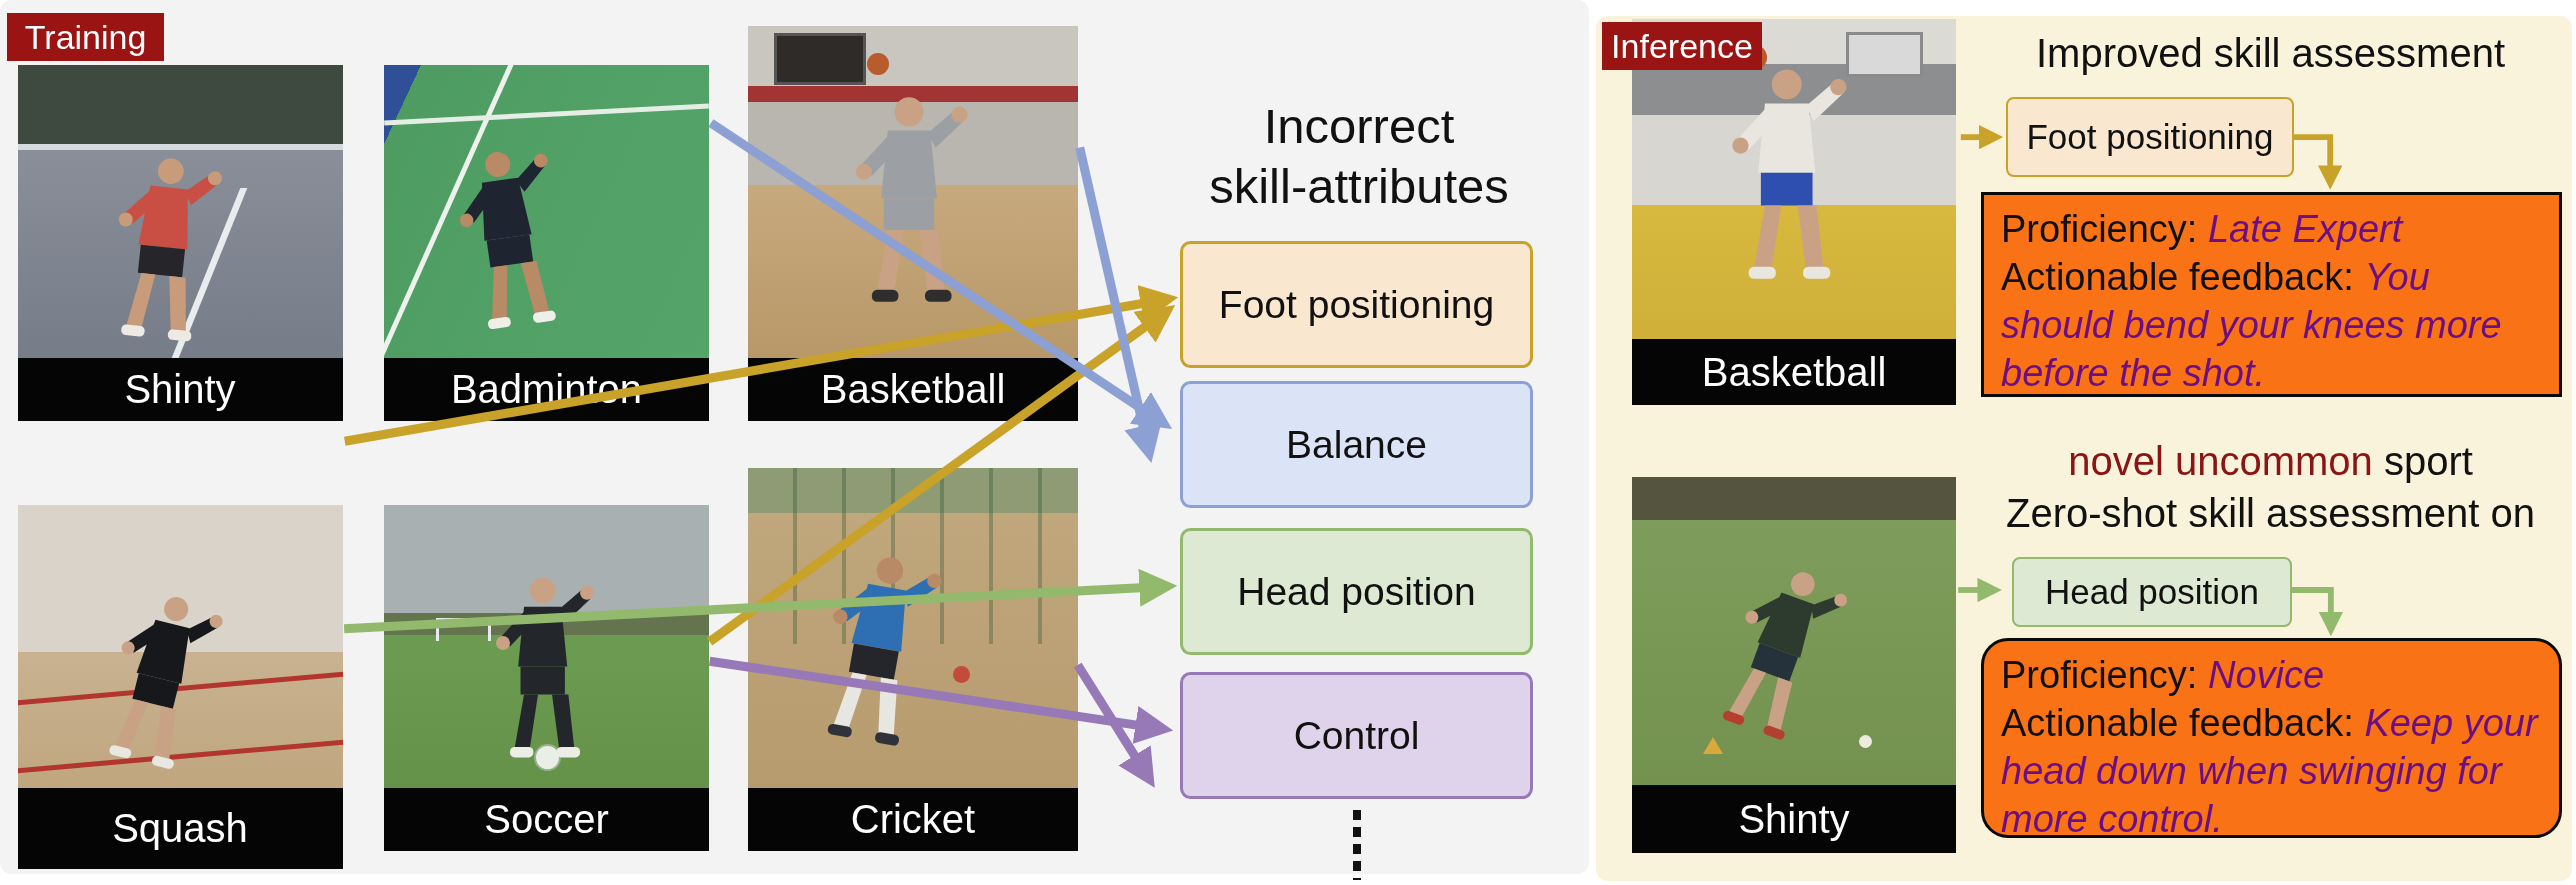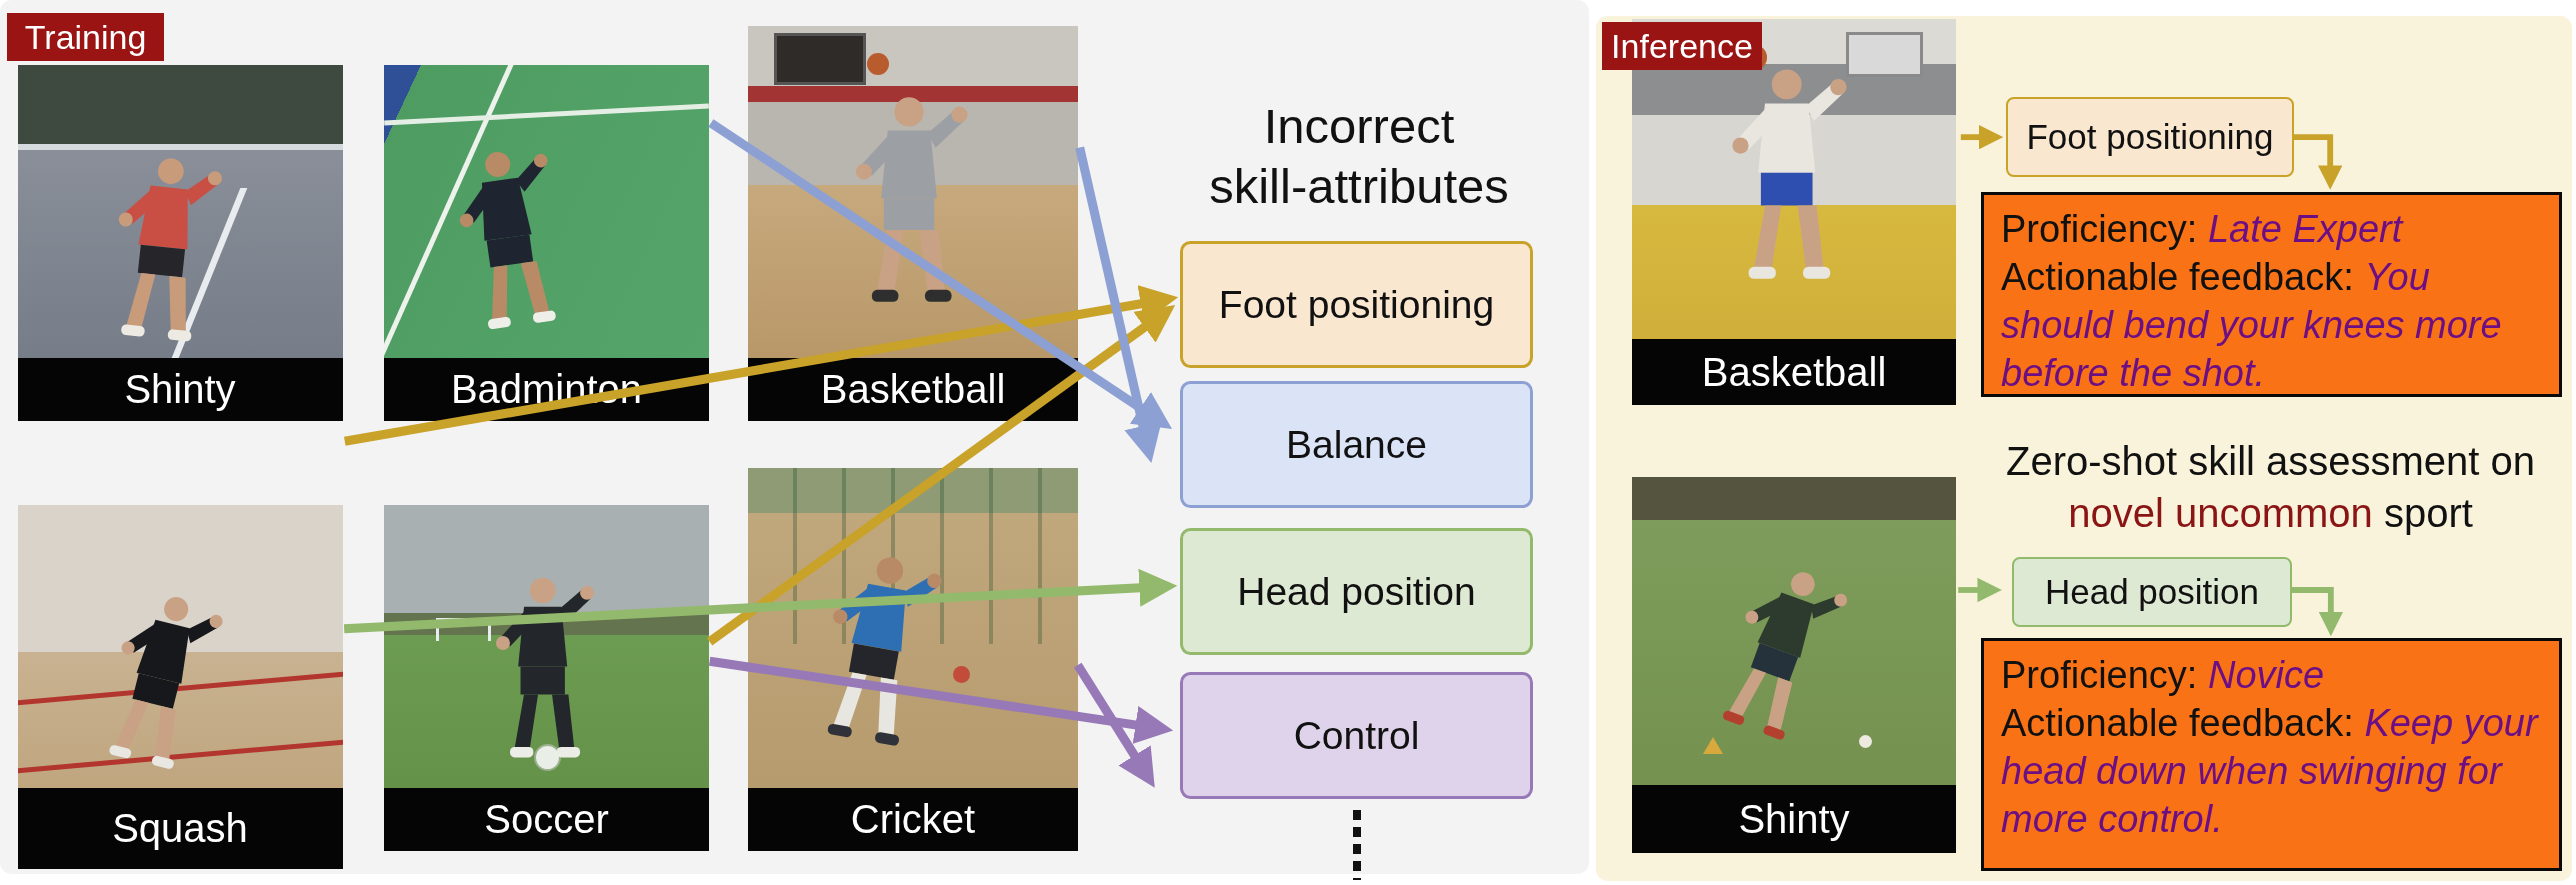--- a/index.html
+++ b/index.html
@@ -79,21 +79,21 @@
   #inf-title-2{top:435px;}
   .red-hl{color:var(--highlight-red);}
   .inf-attr{position:absolute;border:2.6px solid;border-radius:7.8px;display:flex;align-items:center;justify-content:center;
             font-size:35px;color:#111;z-index:3;box-sizing:border-box;}
   #inf-attr-foot{left:2006px;top:97px;width:288px;height:80px;background:var(--foot-fill);border-color:var(--gold);}
   #inf-attr-head{left:2012px;top:557px;width:280px;height:70px;background:var(--head-fill);border-color:var(--green);}
 
   .feedback-box{position:absolute;left:1981px;width:581px;border:3.2px solid #0A0A0A;background:#f97316;
                 box-sizing:border-box;padding:10.4px 17px;font-size:38px;line-height:48px;color:#111;z-index:3;}
   #feedback-1{top:192px;height:205px;}
-  #feedback-2{top:638px;height:233px;}
+  #feedback-2{top:638px;height:200px;border-radius:27px;}
   .fb-value{color:var(--purple-text);font-style:italic;}
 
   .arrows{position:absolute;left:0;top:0;width:2576px;height:885px;z-index:4;pointer-events:none;}
   .arr{fill:none;stroke-width:14px;}
   .arr2{fill:none;stroke-width:9px;}
   .st-gold{stroke:var(--gold);}  .st-blue{stroke:var(--blue);}
   .st-green{stroke:var(--green);} .st-purple{stroke:var(--purple);}
   .mk-gold{fill:var(--gold);} .mk-blue{fill:var(--blue);}
   .mk-green{fill:var(--green);} .mk-purple{fill:var(--purple);}
 </style>
@@ -171,43 +171,44 @@
   <div class="attr-title">
     <div>Incorrect</div>
     <div>skill-attributes</div>
   </div>
   <div class="attr-box" id="attr-foot">Foot positioning</div>
   <div class="attr-box" id="attr-balance">Balance</div>
   <div class="attr-box" id="attr-head">Head position</div>
   <div class="attr-box" id="attr-control">Control</div>
   <div class="v-ellipsis"></div>
 
+  <div class="inf-title" id="inf-title-1">Improved skill assessment</div>
 
   <div class="photo scene-basketball-inf" style="left:1632px;top:19.4px;width:324px;height:320px;">
     <svg class="player" viewBox="0 0 100 160">
         <use href="#player-shape"></use>
       </svg>
   </div>
   <div class="vlabel" style="left:1632px;top:339px;width:324px;height:66px;">Basketball</div>
 
   <div class="inf-attr" id="inf-attr-foot">Foot positioning</div>
 
   <div class="feedback-box" id="feedback-1">
     <span class="fb-label">Proficiency:</span>
     <span class="fb-value">Late Expert</span><br>
     <span class="fb-label">Actionable feedback:</span>
     <span class="fb-value">You should bend your knees more before the shot.</span>
   </div>
 
   <div class="inf-title" id="inf-title-2">
-    <div>Zero-shot skill assessment on</div>
     <div>
       <span class="red-hl">novel uncommon</span>
       <span>sport</span>
     </div>
+    <div>Zero-shot skill assessment on</div>
   </div>
 
   <div class="photo scene-shinty" style="left:1632px;top:477px;width:324px;height:308px;">
     <svg class="player" viewBox="0 0 100 160">
         <use href="#player-shape"></use>
       </svg>
   </div>
   <div class="vlabel" style="left:1632px;top:785px;width:324px;height:68px;">Shinty</div>
 
   <div class="inf-attr" id="inf-attr-head">Head position</div>

